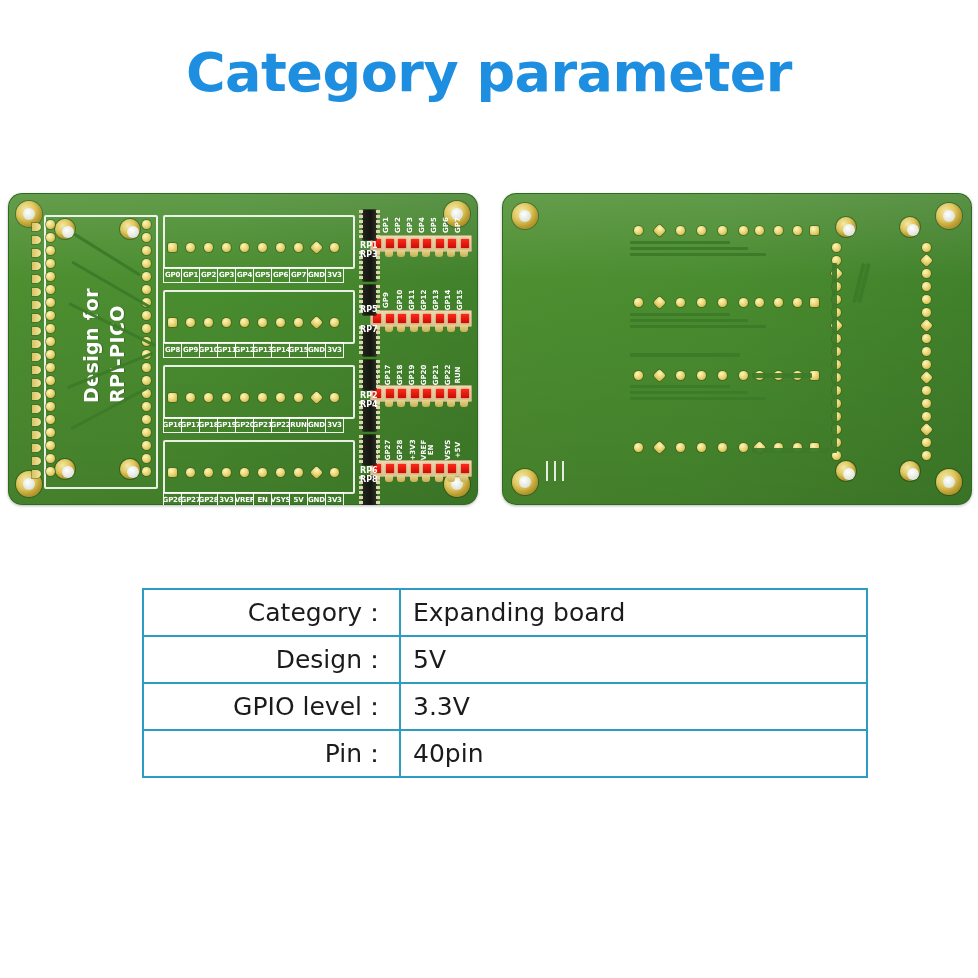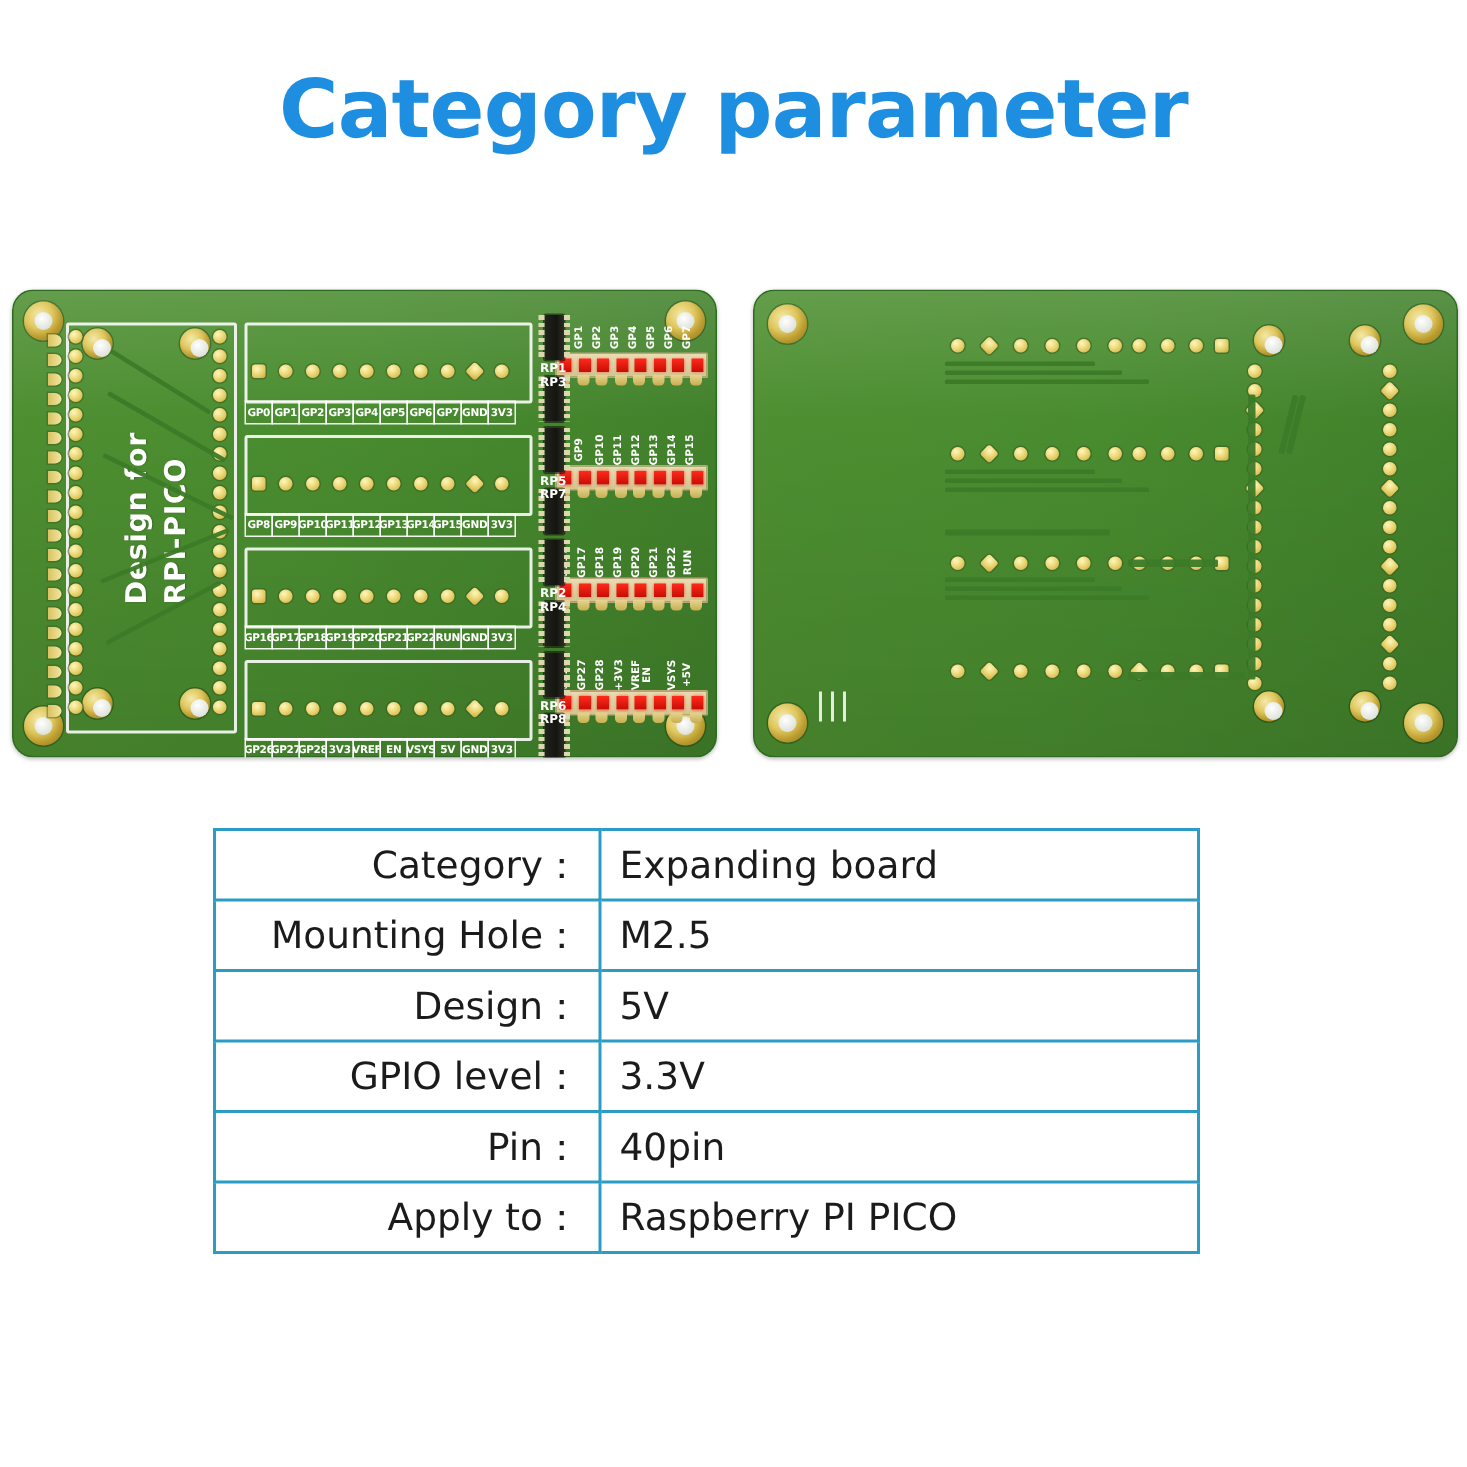--- a/index.html
+++ b/index.html
@@ -124,21 +124,21 @@
     background:repeating-linear-gradient(180deg,#ddd7b0 0 3px,transparent 3px 5px);
   }
   .rpack::before{left:-4px;}
   .rpack::after{right:-4px;}
   .rplabel{
     position:absolute;color:#ffffff;font-family:"DejaVu Sans", sans-serif;
     font-size:8px;font-weight:bold;
   }
   
   #spec-table{
-    position:absolute;left:142px;top:552px;width:658px;
+    position:absolute;left:142px;top:588px;width:726px;
     border-collapse:collapse;
     table-layout:fixed;
   }
   #spec-table td{
     border:2px solid #2D9CC4;
     height:45px;
     padding:0 12px;
     font-family:"DejaVu Sans", sans-serif;
     font-size:25px;
     color:#1b1b1b;
@@ -439,21 +439,21 @@
         <div class="ledpin"></div>
         <div class="ledpin"></div>
         <div class="ledpin"></div>
         <div class="ledpin"></div>
         <div class="ledpin"></div>
         <div class="ledpin"></div>
         <div class="ledpin"></div>
         <div class="ledpin"></div>
       </div>
     <div class="rpack" style="left:355px;top:92px;"></div>
-    <div class="rplabel" style="left:352px;top:123px;">RP5</div>
+    <div class="rplabel" style="left:352px;top:112px;">RP5</div>
     <div class="rpack" style="left:355px;top:133px;"></div>
     <div class="rplabel" style="left:352px;top:132px;">RP7</div>
 
     <div class="vlabels" style="left:364px;top:172px;">
         <div style="width: 12px; height: 20px; position: relative;">
           <div class="vlbl" style="position: absolute; left: -6px; top: 6px;">GP16</div>
         </div>
         <div style="width: 12px; height: 20px; position: relative;">
           <div class="vlbl" style="position: absolute; left: -6px; top: 6px;">GP17</div>
         </div>
@@ -672,33 +672,25 @@
   </div>
 </div>
 
 <table id="spec-table">
   <tbody>
       <tr>
         <td class="k">Category：</td>
         <td class="v">Expanding board</td>
       </tr>
       <tr>
-        <td class="k">Mounting Hole：</td>
-        <td class="v">M2.5</td>
-      </tr>
-      <tr>
         <td class="k">Design：</td>
         <td class="v">5V</td>
       </tr>
       <tr>
         <td class="k">GPIO level：</td>
         <td class="v">3.3V</td>
       </tr>
       <tr>
         <td class="k">Pin：</td>
         <td class="v">40pin</td>
       </tr>
-      <tr>
-        <td class="k">Apply to：</td>
-        <td class="v">Raspberry PI PICO</td>
-      </tr>
     </tbody>
 </table>
 
 </body></html>

